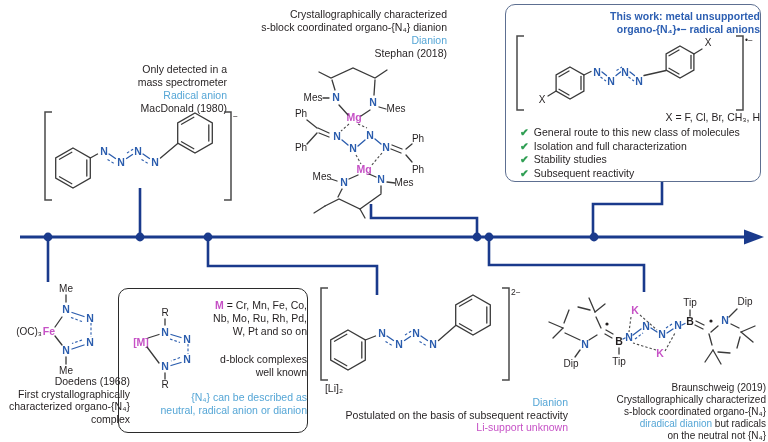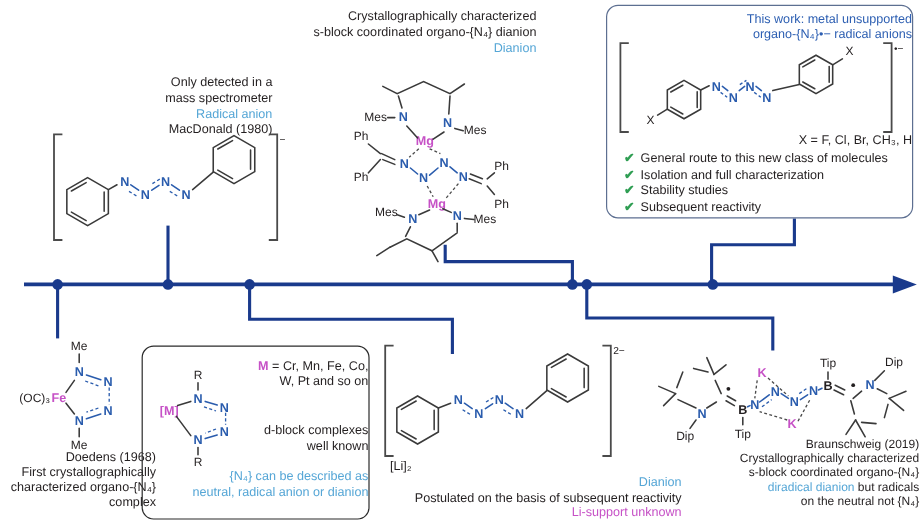--- a/index.html
+++ b/index.html
@@ -2,21 +2,21 @@
 <html><head>
 <meta charset="utf-8">
 <style>
   html,body{margin:0;padding:0}
   body{width:768px;height:442px;position:relative;background:#ffffff;
        font-family:"Liberation Sans",sans-serif;color:#231f20;font-size:10.5px;overflow:hidden}
   .abs{position:absolute}
   .ctr{text-align:right;line-height:13px}
   .hl{color:#55a6d6}
   .mag{color:#c651c6}
-  .blue{color:#2d5fb2;font-weight:400}
+  .blue{color:#2d5fb2;font-weight:700}
   .box1{border:1.5px solid #5d6f91;border-radius:10px;box-sizing:border-box}
   .box2{border:1.5px solid #2b2b2b;border-radius:10px;box-sizing:border-box}
   .chk{display:flex;align-items:flex-start;gap:5px;line-height:13.5px}
   .tick{color:#2f9e53;font-weight:700}
   svg{position:absolute;overflow:visible}
   svg text{font-family:"Liberation Sans",sans-serif;font-size:10px;fill:#231f20;text-anchor:middle}
   text.aN{fill:#2a5cad;font-weight:700;font-size:10.5px}
   text.aM{fill:#c651c6;font-weight:700;font-size:10.5px}
   text.sup{font-size:8.5px;text-anchor:start}
   .bond{stroke:#3a3a3a;stroke-width:1.3;fill:none;stroke-linecap:round}
@@ -87,20 +87,21 @@
     <text class="aN" x="85" y="60">N</text>
     <text class="aN" x="102" y="49">N</text>
     <text class="aN" x="119" y="60">N</text>
   </g>
 </svg>
 
 <div class="abs ctr" style="left:252px;top:8px;width:195px">
   <div>Crystallographically characterized</div>
   <div>s-block coordinated organo-{N₄} dianion</div>
   <div class="hl">Dianion</div>
+  <div>Stephan (2018)</div>
 </div>
 <svg style="left:267px;top:58px" width="175" height="165" viewBox="0 0 175 165">
   <g class="bond">
     <path d="M52,14 L64,20 L86,10 L108,20 L120,12"></path>
     <line x1="65" y1="22" x2="68" y2="32"></line>
       <line x1="108" y1="22" x2="107" y2="37"></line>
   </g>
   <text x="46" y="43">Mes</text>
   <line class="bond" x1="56" y1="40" x2="62" y2="40"></line>
   <text class="aN" x="69" y="43">N</text>
@@ -266,20 +267,21 @@
       <line class="bond" x1="30" y1="58" x2="18" y2="42"></line>
     </g>
     <text class="aN" x="58" y="38">N</text>
     <text class="aN" x="58" y="58">N</text>
     <text class="aN" x="36" y="65">N</text>
     <line class="bond" x1="36" y1="68" x2="36" y2="74"></line>
     <text x="36" y="83">R</text>
   </svg>
   <div class="abs ctr" style="left:76px;top:10px;width:112px;line-height:13px">
     <div><span class="mag" style="font-weight:700">M</span><span> = Cr, Mn, Fe, Co,</span></div>
+    <div>Nb, Mo, Ru, Rh, Pd,</div>
     <div>W, Pt and so on</div>
   </div>
   <div class="abs ctr" style="left:76px;top:64px;width:112px;line-height:13px">
     <div>d-block complexes</div>
     <div>well known</div>
   </div>
   <div class="abs ctr hl" style="left:0;top:102px;width:100%;line-height:13px">
     <div>{N₄} can be described as</div>
     <div>neutral, radical anion or dianion</div>
   </div>
@@ -381,19 +383,19 @@
       <line x1="212" y1="40" x2="204" y2="36"></line>
     <line x1="214" y1="44" x2="228" y2="38"></line>
       <line x1="214" y1="44" x2="226" y2="54"></line>
     <line x1="186" y1="62" x2="178" y2="74"></line>
       <line x1="186" y1="62" x2="194" y2="76"></line>
     <line x1="202" y1="29" x2="210" y2="21"></line>
   </g>
   <text class="aN" x="198" y="36">N</text>
   <text x="218" y="17">Dip</text>
 </svg>
-<div class="abs ctr" style="left:528px;top:365px;width:238px;font-size:10px;line-height:12px">
+<div class="abs ctr" style="left:528px;top:382px;width:238px;font-size:10px;line-height:12px">
   <div>Braunschweig (2019)</div>
   <div>Crystallographically characterized</div>
   <div>s-block coordinated organo-{N₄}</div>
   <div><span class="hl">diradical dianion</span><span> but radicals</span></div>
   <div>on the neutral not {N₄}</div>
 </div>
 
 </body></html>

